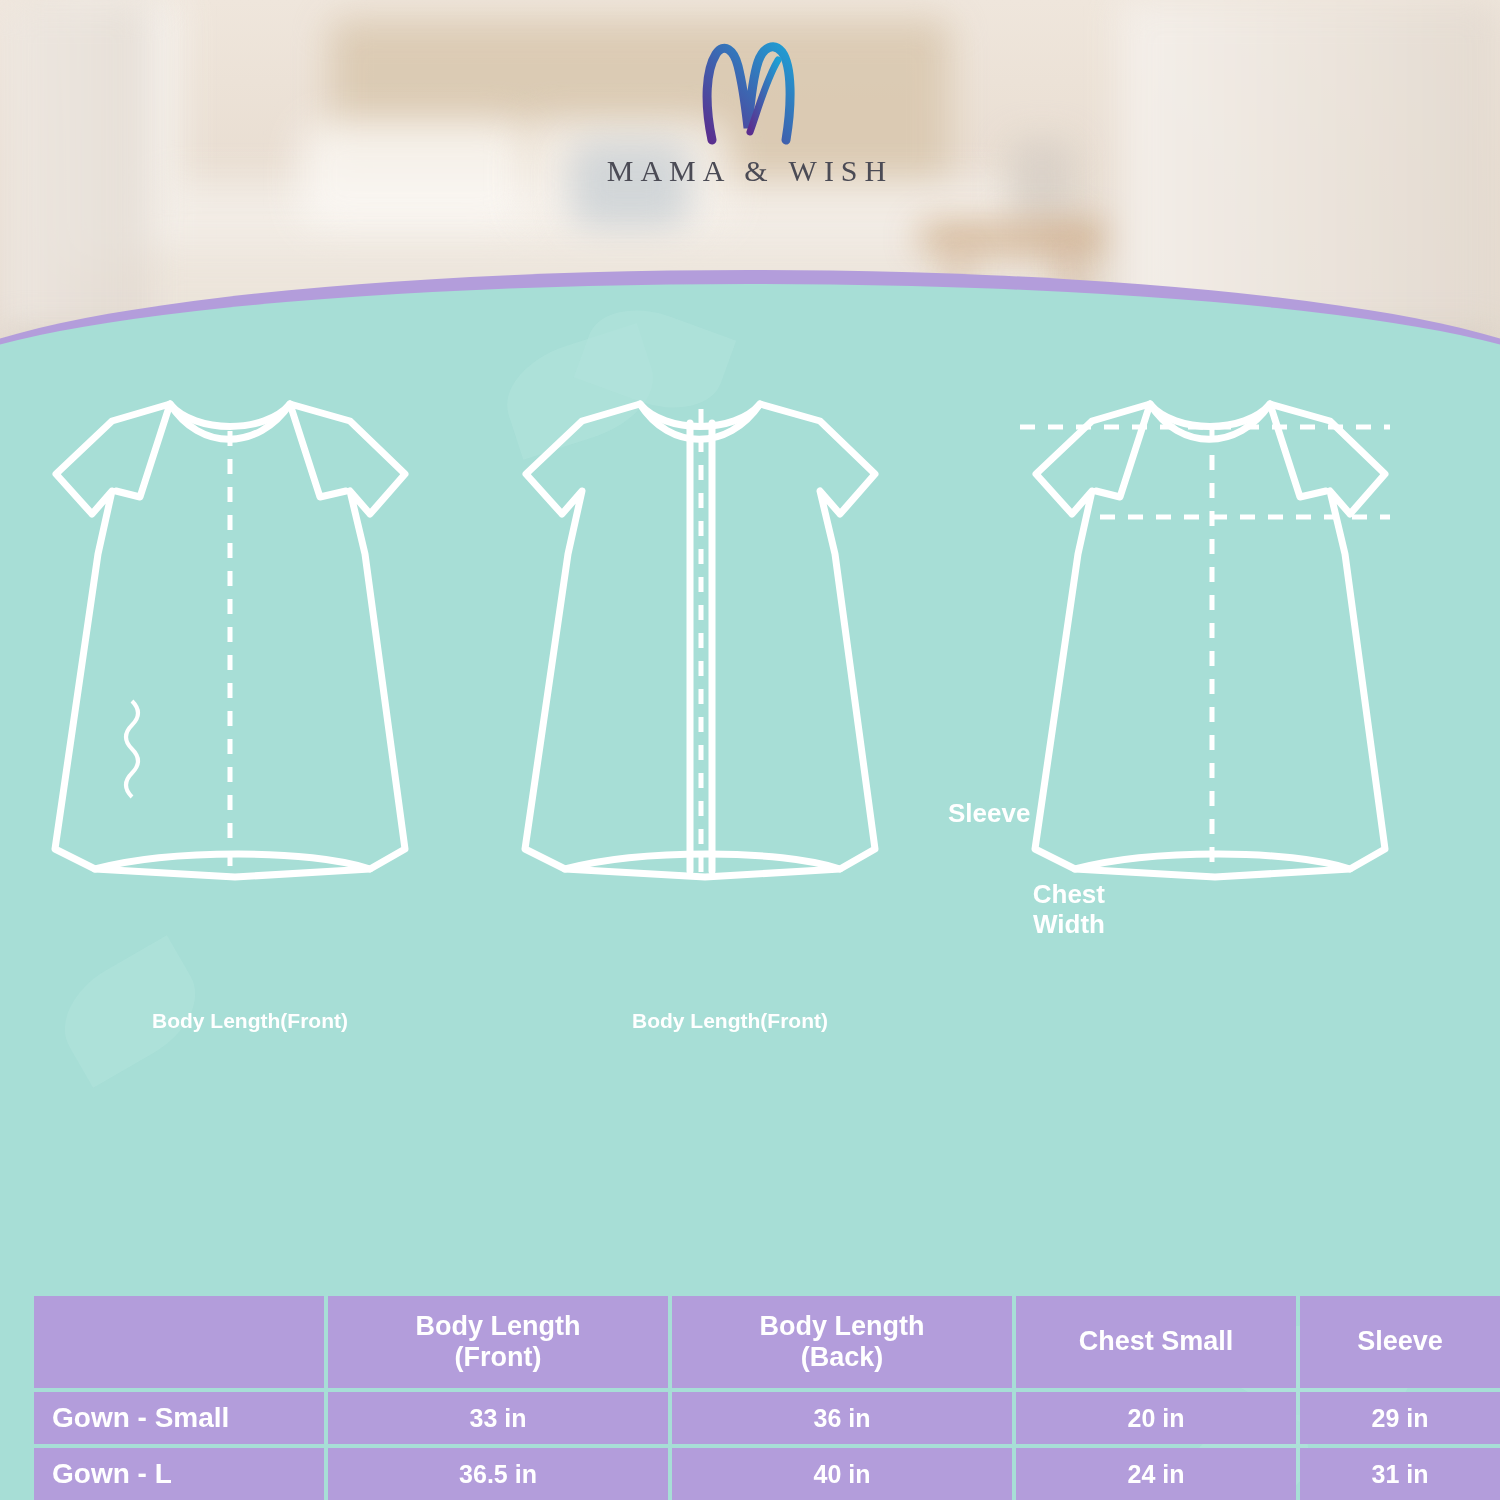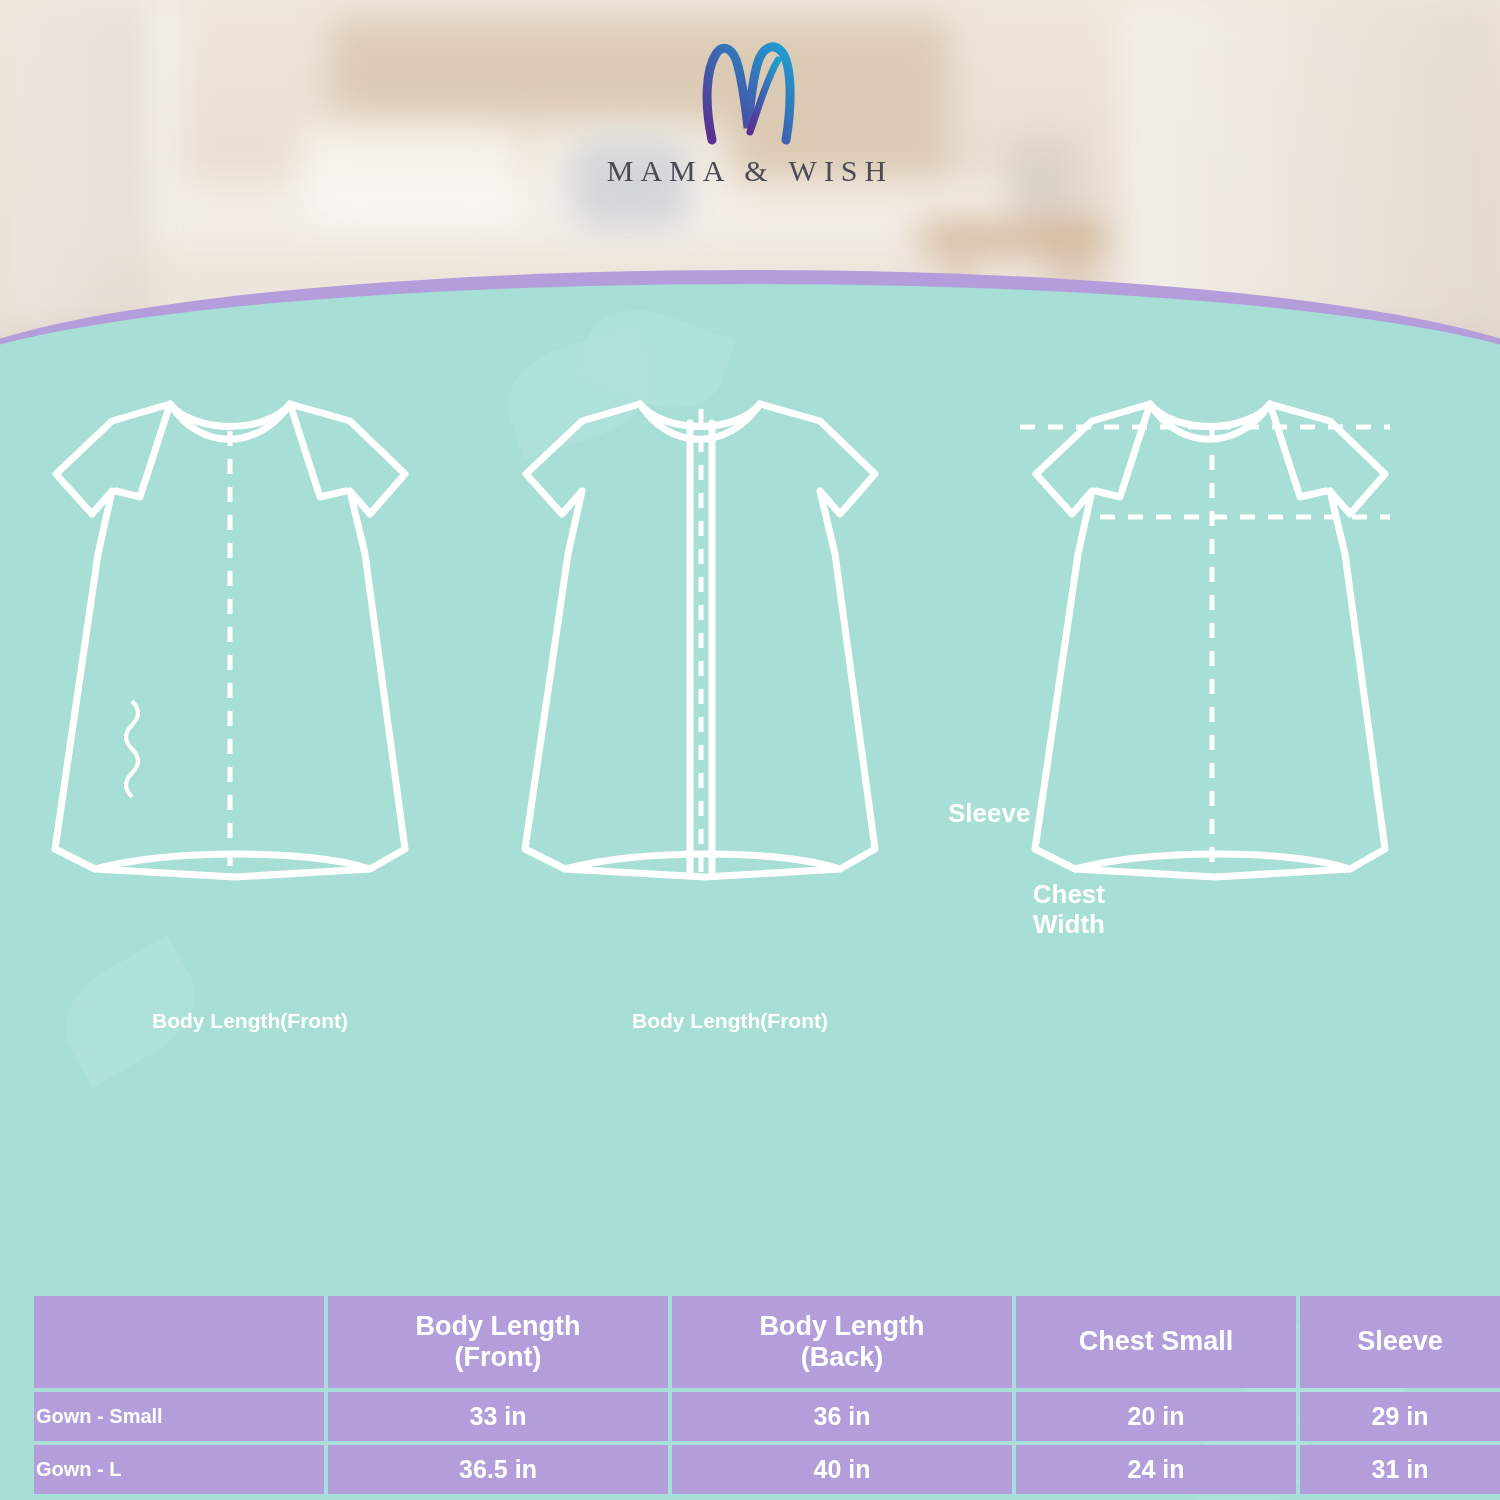--- a/index.html
+++ b/index.html
@@ -200,22 +200,22 @@
     font-size: 27px;
     height: 72px;
     vertical-align: middle;
     line-height: 1.15;
   }
   table.size-table thead th.blank {
     background: #b39ddb;
   }
   table.size-table tbody td.rowhead {
     text-align: left;
-    padding-left: 2px;
-    font-size: 20px;
+    padding-left: 18px;
+    font-size: 28px;
   }
   .col-1 { width: 290px; }
   .col-2 { width: 340px; }
   .col-3 { width: 340px; }
   .col-4 { width: 280px; }
   .col-5 { width: 200px; }
 </style>
 </head>
 <body>
 

